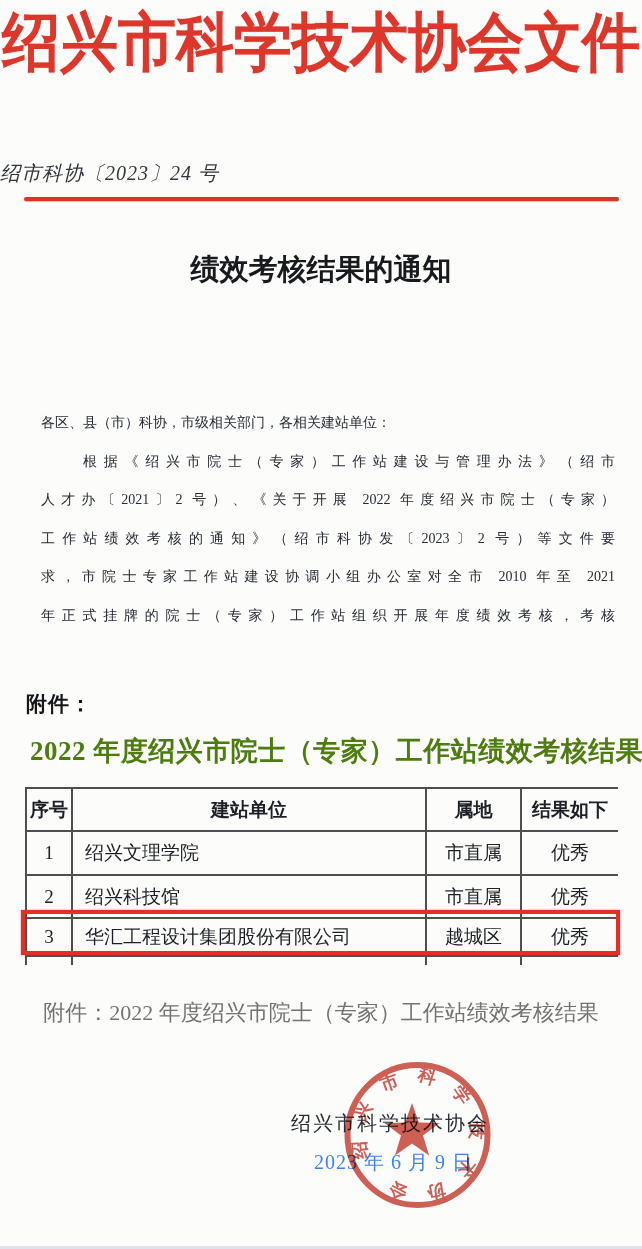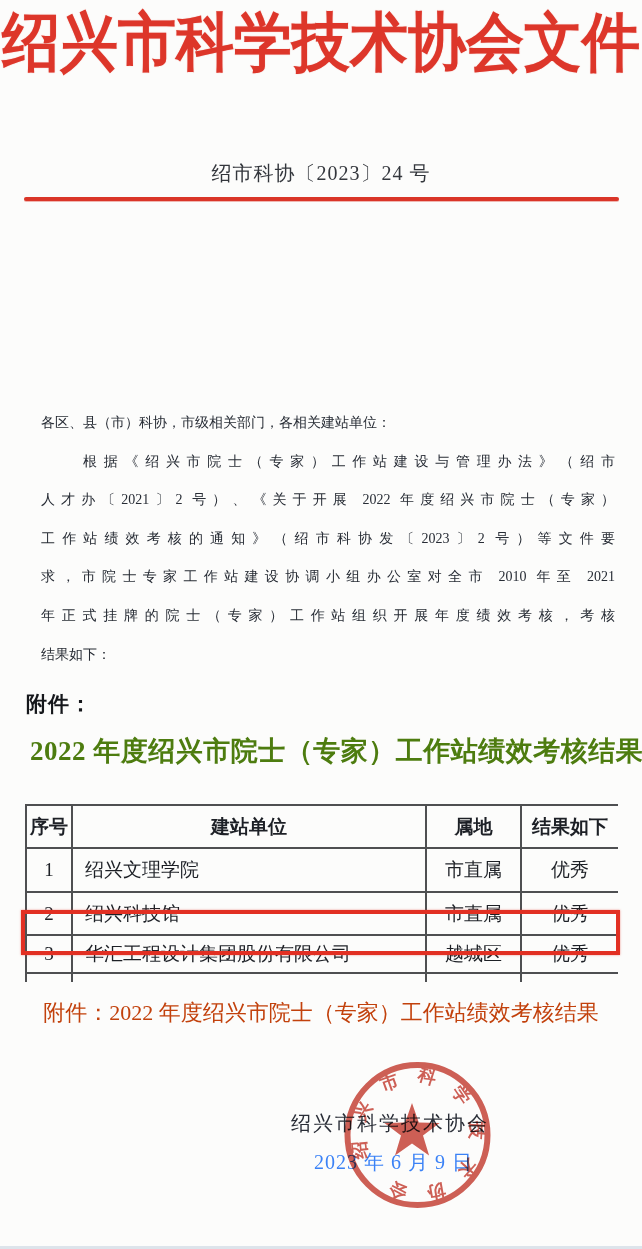--- a/index.html
+++ b/index.html
@@ -14,22 +14,22 @@
   
   .org-header{
     left:0;top:8px;width:642px;text-align:center;
     font-size:58px;font-weight:bold;color:#dd362a;
     letter-spacing:0px;line-height:64px;
     transform:scaleY(1.10);transform-origin:top center;
     text-shadow:0 0 1px rgba(221,54,42,.45);
     white-space:nowrap;
   }
   .doc-number{
-    left:0;top:160px;width:642px;text-align:center;
-    font-size:20px;color:#33363c;letter-spacing:1px;white-space:nowrap;
+    left:0;top:160px;width:642px;
+    font-size:20px;color:#33363c;letter-spacing:1px;white-space:nowrap;font-style:italic;
   }
   .red-rule{
     left:24px;top:197px;width:595px;height:4px;
     background:#da3528;border-radius:2px;
     box-shadow:0 1px 0 rgba(218,53,40,.35);
   }
 
   
   .notice-title{
     left:0;top:250px;width:642px;text-align:center;
@@ -51,21 +51,21 @@
     letter-spacing:1px;
     margin-top:8px;
   }
 
   
   .results-title{
     left:30px;top:733px;width:600px;
     font-size:27px;font-weight:bold;color:#4d7c0f;
     white-space:nowrap;letter-spacing:.5px;
   }
-  .table-wrap{left:25px;top:804px;width:593px;height:178px;overflow:hidden;}
+  .table-wrap{left:25px;top:787px;width:593px;height:178px;overflow:hidden;}
   table.results{
     border-collapse:collapse;table-layout:fixed;width:593px;
     font-size:19px;color:#1d2026;
   }
   table.results td,table.results th{
     border:2px solid #4e4f51;padding:0;vertical-align:middle;
     text-align:center;font-weight:normal;overflow:hidden;white-space:nowrap;
   }
   table.results th{font-weight:bold;}
   table.results .col-unit{text-align:left;padding-left:12px;}
@@ -74,21 +74,21 @@
   tr.r3{height:38px;} tr.stub{height:14px;}
   .highlight-box{
     left:21px;top:910px;width:599px;height:45px;
     border:4px solid #e23023;box-sizing:border-box;
     box-shadow:0 0 2px rgba(226,48,35,.5);
     pointer-events:none;z-index:5;background:transparent;
   }
 
   .attachment-line{
     left:0;top:998px;width:642px;text-align:center;
-    font-size:22px;color:#c2410c;white-space:nowrap;
+    font-size:22px;color:#737373;white-space:nowrap;
   }
 
   
   .signature-org{left:291px;top:1110px;font-size:20px;color:#2a2e37;letter-spacing:2px;white-space:nowrap;}
   .signature-date{left:314px;top:1149px;font-size:20px;color:#3b82f6;letter-spacing:1px;white-space:nowrap;text-align:right;}
   .seal{left:337px;top:1055px;width:162px;height:162px;opacity:.86;mix-blend-mode:multiply;z-index:6;pointer-events:none;}
   .seal text{
     font-family:"Liberation Serif","DejaVu Serif",serif;
     font-weight:bold;font-size:18px;letter-spacing:17px;fill:#c8453a;
   }
@@ -98,30 +98,30 @@
 </head>
 <body>
 
 <div class="abs org-header">绍兴市科学技术协会文件</div>
 
 <div class="abs doc-number">绍市科协〔2023〕24 号</div>
 
 <div class="abs red-rule"></div>
 
 <div class="abs notice-title">
+  <div>绩效考核结果的通知</div>
 </div>
 
 <div class="abs body-block">
   <div class="body-line">各区、县（市）科协，市级相关部门，各相关建站单位：</div>
   <div class="body-line justify indent">根据《绍兴市院士（专家）工作站建设与管理办法》（绍市</div>
   <div class="body-line justify">人才办〔2021〕2 号）、《关于开展 2022 年度绍兴市院士（专家）</div>
   <div class="body-line justify">工作站绩效考核的通知》（绍市科协发〔2023〕2 号）等文件要</div>
   <div class="body-line justify">求，市院士专家工作站建设协调小组办公室对全市 2010 年至 2021</div>
   <div class="body-line justify">年正式挂牌的院士（专家）工作站组织开展年度绩效考核，考核</div>
-  <div class="body-line">结果如下：</div>
 </div>
 
 <div class="abs attachment-label">附件：</div>
 
 <div class="abs results-title">2022 年度绍兴市院士（专家）工作站绩效考核结果</div>
 
 <div class="abs table-wrap">
   <table class="results">
     <colgroup>
         <col style="width:46px">

